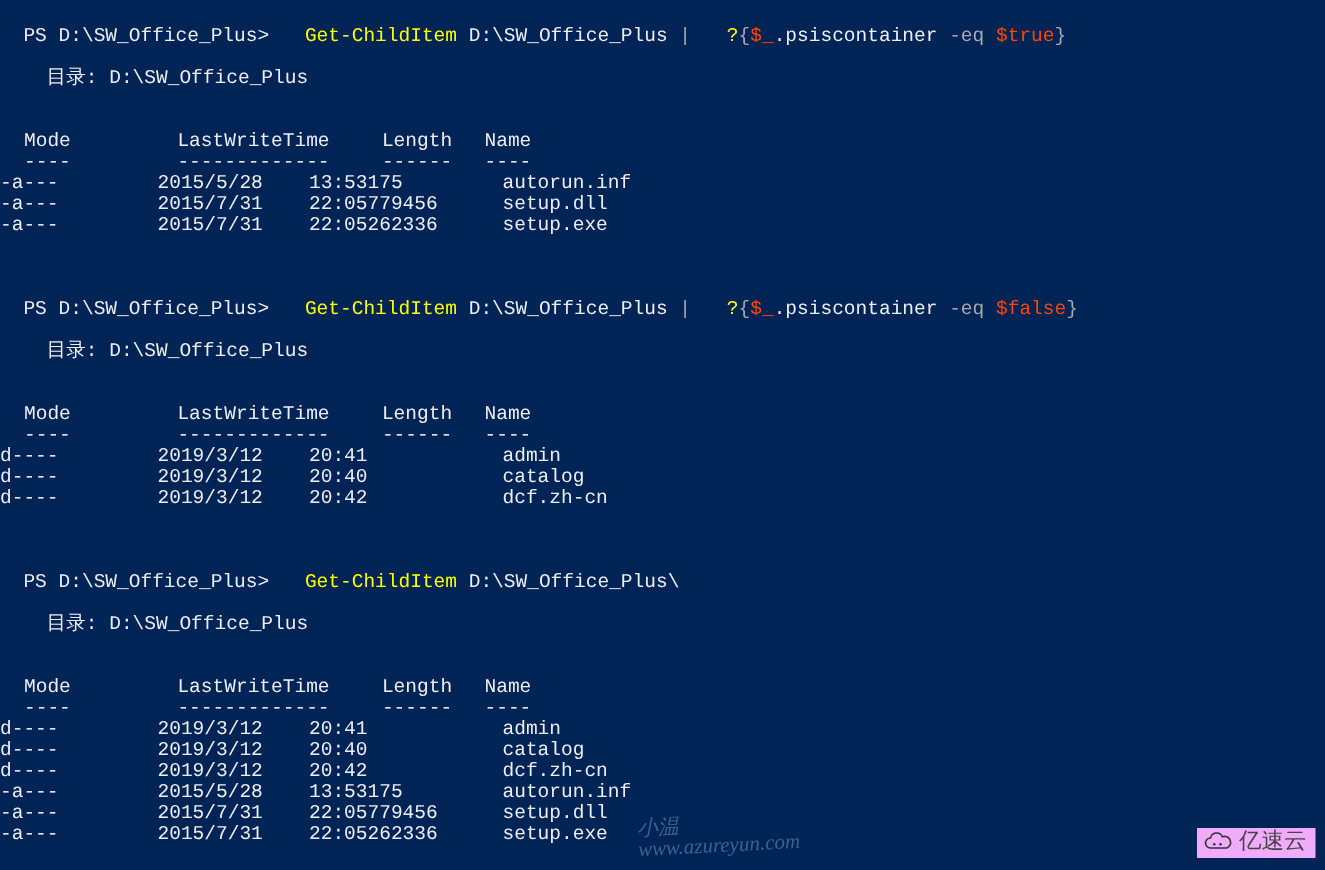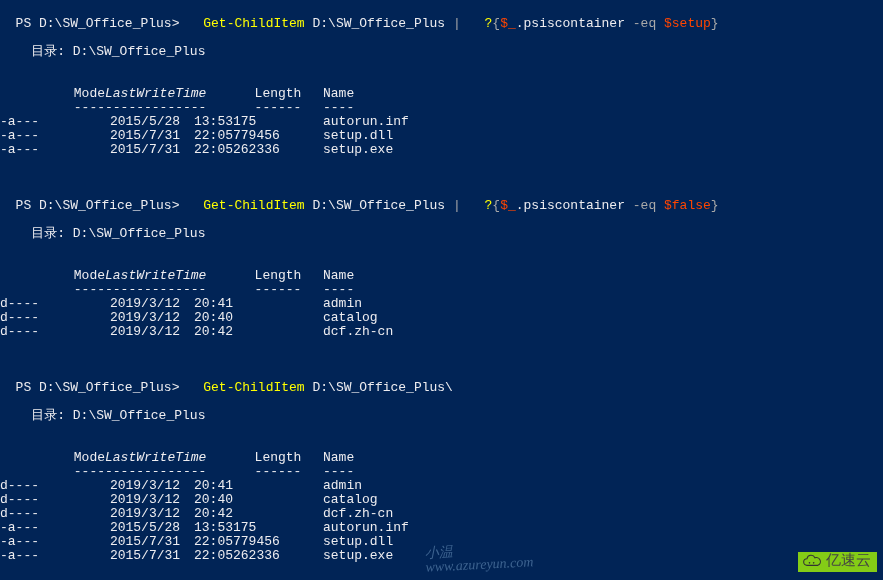--- a/index.html
+++ b/index.html
@@ -29,66 +29,66 @@
     .var { color: #ff4500; }
     .param { color: #a9a9a9; }
     .argval { color: #ff4500; }
     .blank { height: 14px; }
     
     .hdr-row {
       display: flex;
       height: 14px;
       white-space: pre;
     }
-    .mode-col { width: 105px; text-align: right; padding-left: 16px; }
-    .lwt-col { width: 128px; text-align: left; font-style: italic; }
+    .mode-col { width: 105px; text-align: left; padding-left: 16px; }
+    .lwt-col { width: 128px; text-align: center; }
     .len-col { width: 90px; text-align: center; }
     .name-col { padding-left: 0; }
     
     .data-row {
       display: flex;
       height: 14px;
       white-space: pre;
     }
     .mode-cell { width: 105px; }
-    .date-cell { width: 80px; text-align: center; }
-    .time-cell { width: 48px; text-align: right; }
+    .date-cell { width: 80px; text-align: left; }
+    .time-cell { width: 48px; text-align: right; margin-left: 12px; }
     .len-cell { width: 90px; text-align: left; }
     
     .watermark1 {
       position: absolute;
       bottom: 8px;
       left: 425px;
       color: rgba(120,160,200,0.5);
       font-size: 14px;
       font-style: italic;
       font-family: 'Brush Script MT', cursive;
       transform: rotate(-3deg);
       pointer-events: none;
     }
     .watermark2 {
       position: absolute;
       bottom: 8px;
       right: 6px;
       color: #444;
       font-size: 15px;
       font-weight: 500;
-      background: #84cc16;
+      background: #f0abfc;
       padding: 2px 6px 2px 4px;
       display: flex;
       align-items: center;
       gap: 4px;
     }
     .watermark2 svg { display: block; }
   </style>
 </head>
 <body>
 
 <div class="line">
-  <span class="prompt">PS D:\SW_Office_Plus&gt; </span><span class="cmd">Get-ChildItem</span><span class="prompt"> D:\SW_Office_Plus </span><span class="op">| </span><span class="cmd">?</span><span class="op">{</span><span class="var">$_</span><span class="prompt">.psiscontainer </span><span class="param">-eq </span><span class="argval">$setup</span><span class="op">}</span>
+  <span class="prompt">PS D:\SW_Office_Plus&gt; </span><span class="cmd">Get-ChildItem</span><span class="prompt"> D:\SW_Office_Plus </span><span class="op">| </span><span class="cmd">?</span><span class="op">{</span><span class="var">$_</span><span class="prompt">.psiscontainer </span><span class="param">-eq </span><span class="argval">$true</span><span class="op">}</span>
 </div>
 <div class="blank"></div>
 <div class="blank"></div>
 <div class="line">    目录: D:\SW_Office_Plus</div>
 <div class="blank"></div>
 <div class="blank"></div>
 <div class="hdr-row">
   <span class="mode-col">Mode</span>
   <span class="lwt-col">LastWriteTime</span>
   <span class="len-col">Length</span>

